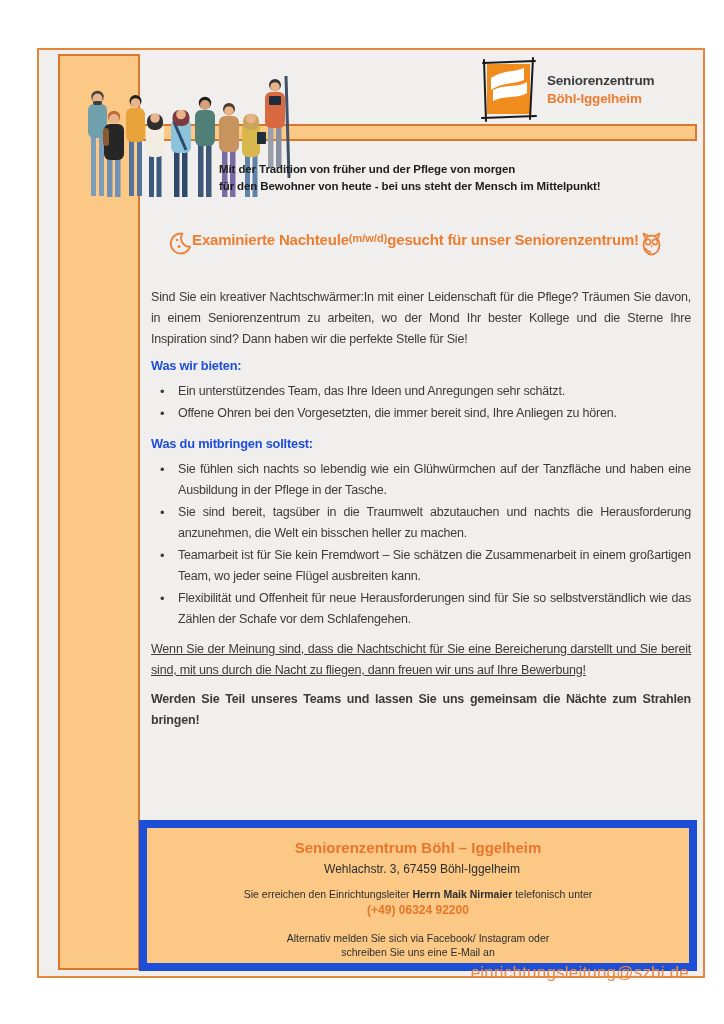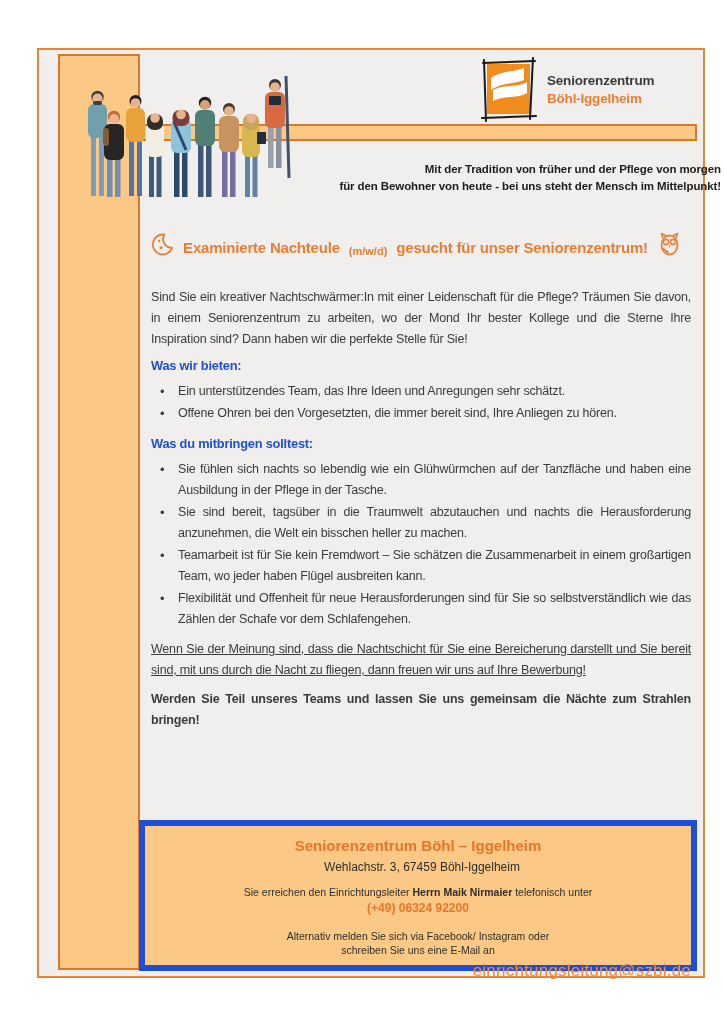--- a/index.html
+++ b/index.html
@@ -17,43 +17,43 @@
     background:#fbc885; border:2px solid #d9772b; z-index:1; }
 
   .team-illustration { position:absolute; left:44px; top:16px; width:212px; height:136px; z-index:2; }
 
   .logo { position:absolute; left:438px; top:6px; width:226px; height:70px; z-index:2; }
   .logo-mark { position:absolute; left:0; top:0; }
   .logo-text { position:absolute; left:70px; top:16px; line-height:18px; }
   .logo-name { font-size:13.5px; font-weight:bold; color:#3b3b3b; letter-spacing:-0.2px; }
   .logo-loc  { font-size:13.5px; font-weight:bold; color:#ed7d31; letter-spacing:-0.2px; }
 
-  .tagline { position:absolute; left:180px; top:111px; width:502px; text-align:right;
+  .tagline { position:absolute; left:180px; top:111px; width:502px; text-align:left;
     font-size:11.5px; font-weight:bold; color:#1d1d1d; line-height:17px; letter-spacing:-0.1px; z-index:2; }
 
   .headline { position:absolute; left:70px; top:181px; width:614px; display:flex;
-    align-items:flex-end; justify-content:center; gap:9px; color:#ed7d31; font-weight:bold; z-index:2; }
+    align-items:flex-start; justify-content:center; color:#ed7d31; font-weight:bold; z-index:2; }
   .headline .big { font-size:15px; letter-spacing:-0.2px; }
   .headline .small { font-size:11px; position:relative; top:1px; }
 
   .content { position:absolute; left:112px; top:237px; width:540px; z-index:2;
     font-size:12.5px; line-height:21px; letter-spacing:-0.2px; text-align:justify; }
   .content p.intro { margin-bottom:5px; }
   .content h3 { color:#1d4ed8; font-size:12.8px; font-weight:bold; text-align:left;
     margin:7px 0 6px 0; line-height:18px; }
   .content h3.second { margin-top:11px; }
   .content ul { list-style:none; margin:0; padding:0; }
   .content li { position:relative; padding-left:27px; margin-bottom:1px; }
   .content li::before { content:"•"; position:absolute; left:9px; top:0;
     font-size:13px; color:#3b3b3b; }
   .content p.closing { margin-top:9px;text-decoration:underline; }
   .content p.closing-bold { margin-top:8px; font-weight:bold; }
 
   .footer-box { position:absolute; left:100px; top:770px; width:558px; bottom:5px;
-    background:#fbc885; border:6px solid #1d4ed8; z-index:2; text-align:center;
+    background:#fbc885; border:8px solid #1d4ed8; z-index:2; text-align:center;
     padding-top:11px; }
   .footer-title { color:#e8762b; font-size:15px; font-weight:bold; margin-bottom:6px; }
   .footer-address { font-size:12px; color:#2e2e2e; margin-bottom:12px;margin-left:8px; }
   .footer-contact { font-size:10.5px; color:#2e2e2e; margin-bottom:3px; }
   .footer-contact b { font-weight:bold; }
   .footer-phone { color:#e8762b; font-size:12px; font-weight:bold; margin-bottom:14px; }
   .footer-alt { font-size:10.5px; color:#2e2e2e; line-height:14px; }
   .footer-email { color:#ed8b44; font-size:17px; margin-top:4px; letter-spacing:0.2px;text-align:right; }
 </style>
 </head>
@@ -194,21 +194,21 @@
       <h3>Was wir bieten:</h3>
       <ul>
         <li>Ein unterstützendes Team, das Ihre Ideen und Anregungen sehr schätzt.</li>
         <li>Offene Ohren bei den Vorgesetzten, die immer bereit sind, Ihre Anliegen zu hören.</li>
       </ul>
 
       <h3 class="second">Was du mitbringen solltest:</h3>
       <ul>
         <li>Sie fühlen sich nachts so lebendig wie ein Glühwürmchen auf der Tanzfläche und haben eine Ausbildung in der Pflege in der Tasche.</li>
         <li>Sie sind bereit, tagsüber in die Traumwelt abzutauchen und nachts die Herausforderung anzunehmen, die Welt ein bisschen heller zu machen.</li>
-        <li>Teamarbeit ist für Sie kein Fremdwort – Sie schätzen die Zusammenarbeit in einem großartigen Team, wo jeder haben Flügel ausbreiten kann.</li>
+        <li>Teamarbeit ist für Sie kein Fremdwort – Sie schätzen die Zusammenarbeit in einem großartigen Team, wo jeder seine Flügel ausbreiten kann.</li>
         <li>Flexibilität und Offenheit für neue Herausforderungen sind für Sie so selbstverständlich wie das Zählen der Schafe vor dem Schlafengehen.</li>
       </ul>
 
       <p class="closing">Wenn Sie der Meinung sind, dass die Nachtschicht für Sie eine Bereicherung darstellt und Sie bereit sind, mit uns durch die Nacht zu fliegen, dann freuen wir uns auf Ihre Bewerbung!</p>
       <p class="closing-bold">Werden Sie Teil unseres Teams und lassen Sie uns gemeinsam die Nächte zum Strahlen bringen!</p>
     </div>
 
     <div class="footer-box">
       <div class="footer-title">Seniorenzentrum Böhl – Iggelheim</div>
       <div class="footer-address">Wehlachstr. 3, 67459 Böhl-Iggelheim</div>

